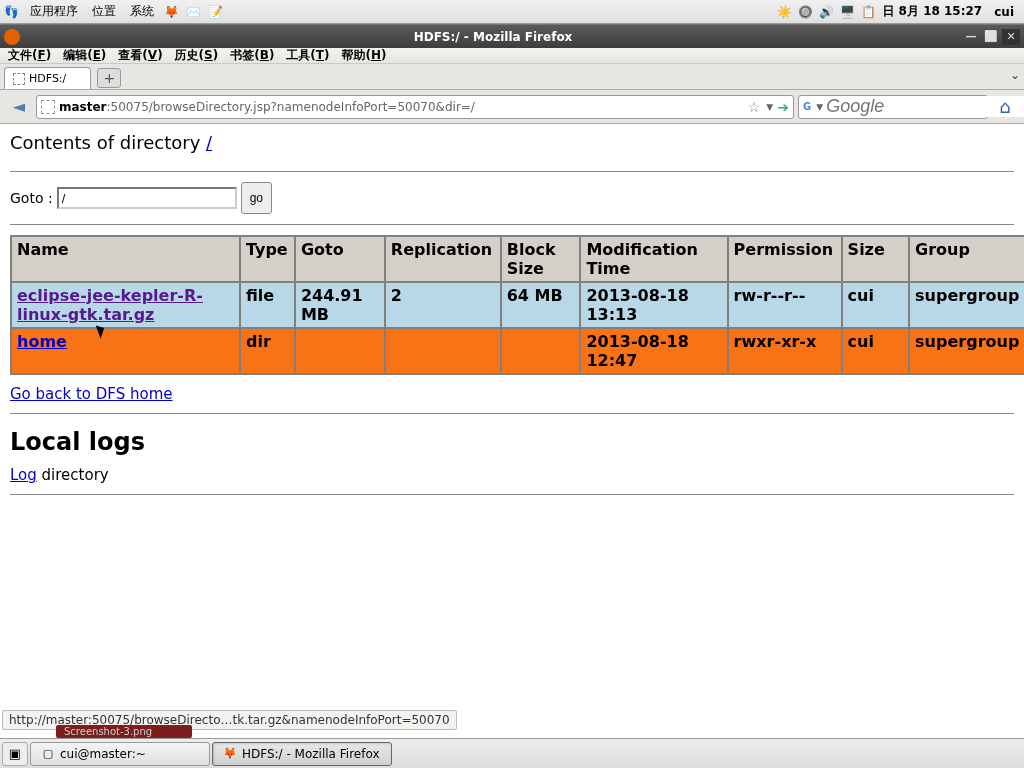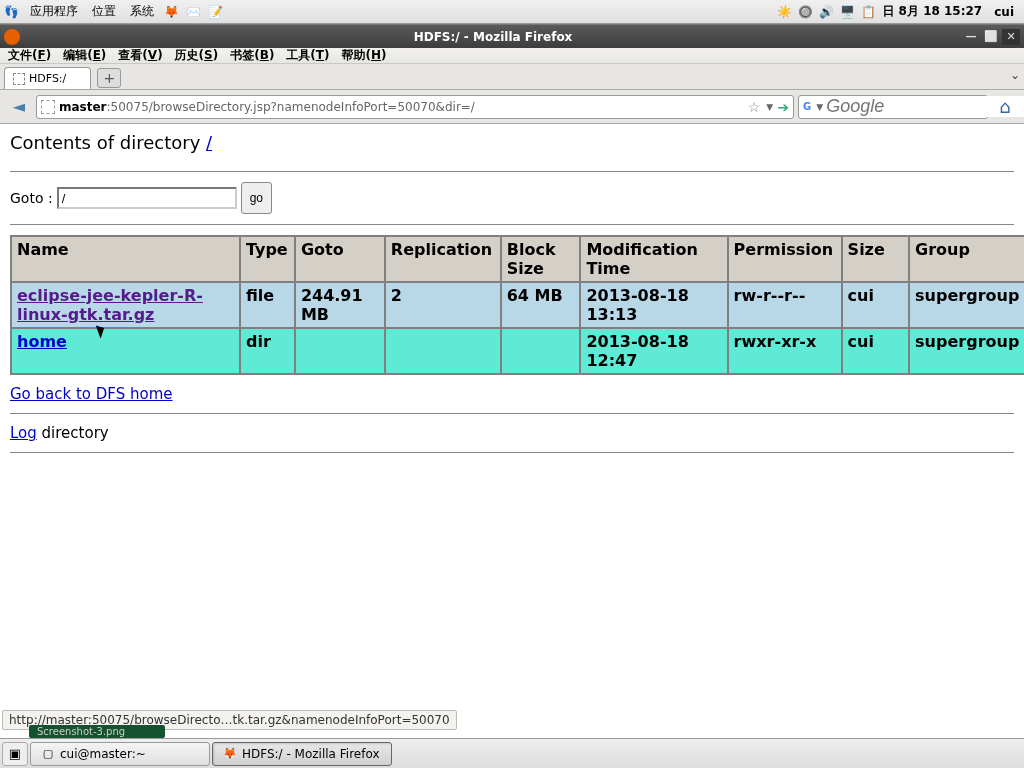--- a/index.html
+++ b/index.html
@@ -56,21 +56,21 @@
 .content h3 { font-size:18px; font-weight:normal; margin-bottom:18px; }
 .content h3 a { color:#0000cc; text-decoration:underline; }
 .content hr { border:none; border-top:1px solid #888; margin:10px 0; }
 .goto-row { margin:6px 0; font-size:14px; display:flex; align-items:center; gap:4px; }
 .goto-row input[type=text] { width:180px; height:22px; font-size:13px; border:2px inset #ccc; padding:0 3px; }
 .goto-row button { height:32px; padding:0 8px; font-size:12px; background:#eee; border:1px solid #888; border-radius:3px; }
 
 table.dir { border-collapse:collapse; margin-top:4px; width:1019px; }
 table.dir th, table.dir td { border:2px solid #808080; padding:3px 5px; text-align:left; font-size:16px; font-weight:bold; vertical-align:top; }
 table.dir th { background:#d4d0c8; }
-table.dir td { background:#5eead4; }
+table.dir td { background:#f97316; }
 table.dir tr.hl td { background:#b8d8e8; }
 table.dir a { color:#0000cc; text-decoration:underline; }
 .col-name { width:224px; }
 .col-type { width:46px;margin-top:12px; }
 .col-size { width:88px; }
 .col-rep { width:104px; }
 .col-block { width:78px;margin-top:36px; }
 .col-mod { width:144px; }
 .col-perm { width:106px; }
 .col-owner { width:66px; }
@@ -83,21 +83,21 @@
 
 
 .statusbar { position:absolute; left:2px; bottom:38px; background:#f4f2ef; border:1px solid #bbb; padding:2px 6px; font-size:12px; color:#333; border-radius:2px; }
 
 
 .panel-bottom { position:absolute; bottom:0; left:0; right:0; height:30px; background:linear-gradient(#eee,#ddd); border-top:1px solid #999; display:flex; align-items:center; padding:0 2px; gap:2px; }
 .task-btn { height:24px; background:linear-gradient(#f4f4f4,#e0e0e0); border:1px solid #999; border-radius:3px; padding:0 10px; display:flex; align-items:center; font-size:12px; gap:5px; min-width:180px; }
 .task-btn.active { background:linear-gradient(#e8e8e8,#d0d0d0); border-color:#666; box-shadow: inset 1px 1px 2px rgba(0,0,0,0.15); }
 .task-btn .ticon { width:14px; height:14px; display:flex; align-items:center; justify-content:center; font-size:11px; }
 .tray-btn { width:26px; height:24px; border:1px solid #aaa; background:#eee; border-radius:3px; display:flex; align-items:center; justify-content:center; font-size:13px; }
-.screenshot-strip { position:absolute; bottom:30px; left:29px; background:#14532d; color:#ccc; font-size:10px; padding:1px 40px 1px 8px; border-radius:2px; }
+.screenshot-strip { position:absolute; bottom:30px; left:56px; background:#7f1d1d; color:#ccc; font-size:10px; padding:1px 40px 1px 8px; border-radius:2px; }
 
 .cursor { position:absolute; left:98px; top:324px; width:12px; height:18px; pointer-events:none; }
 .cursor::before { content:""; position:absolute; width:0; height:0; border-left:7px solid #000; border-top:5px solid transparent; border-bottom:9px solid transparent; transform:rotate(-20deg); }
 </style>
 </head>
 <body>
 
 <div class="panel-top">
   <span class="launcher">👣</span>
   <span class="menu-item">应用程序</span>
@@ -206,20 +206,21 @@
       <td></td>
       <td>2013-08-18 12:47</td>
       <td>rwxr-xr-x</td>
       <td>cui</td>
       <td>supergroup</td>
     </tr>
   </tbody>
     </table>
   <p><a class="link" href="#">Go back to DFS home</a></p>
   <hr>
+  <h2>Local logs</h2>
   <p><a class="link" href="#">Log</a><span> directory</span></p>
   <hr>
 </div>
 
 <div class="statusbar">http://master:50075/browseDirecto…tk.tar.gz&amp;namenodeInfoPort=50070</div>
 <div class="screenshot-strip">Screenshot-3.png</div>
 
 <div class="panel-bottom">
   <div class="tray-btn">▣</div>
   <div class="task-btn">

